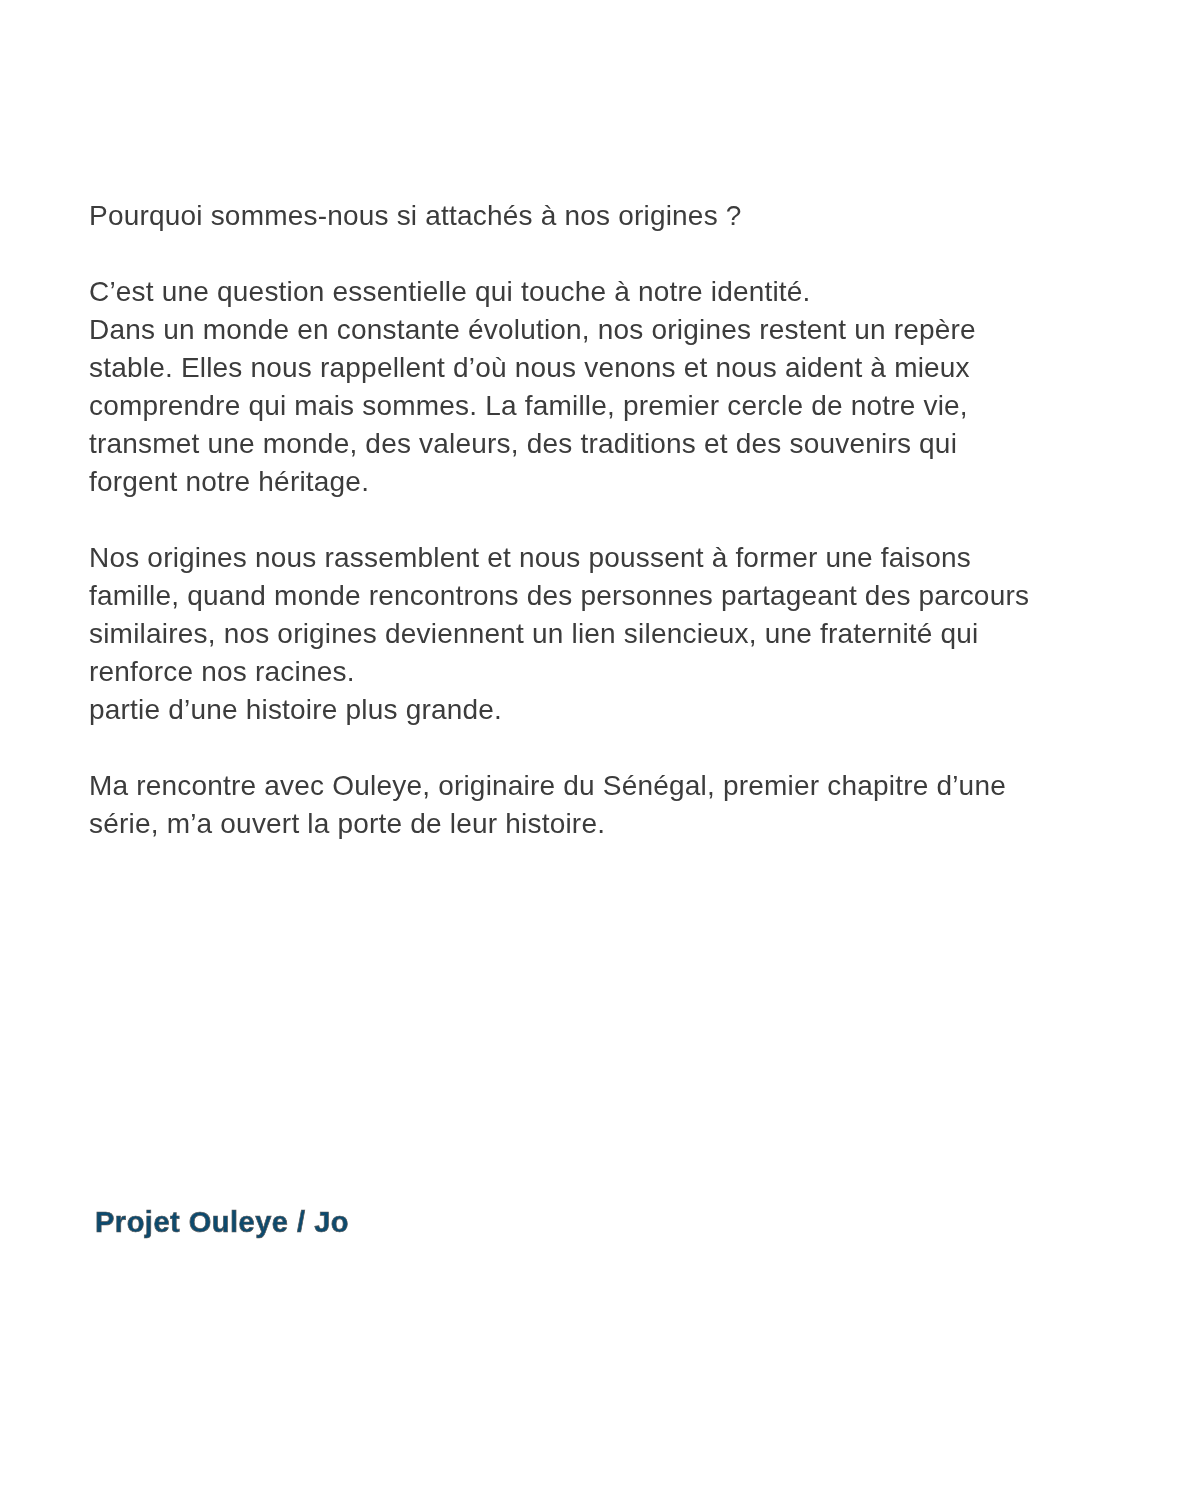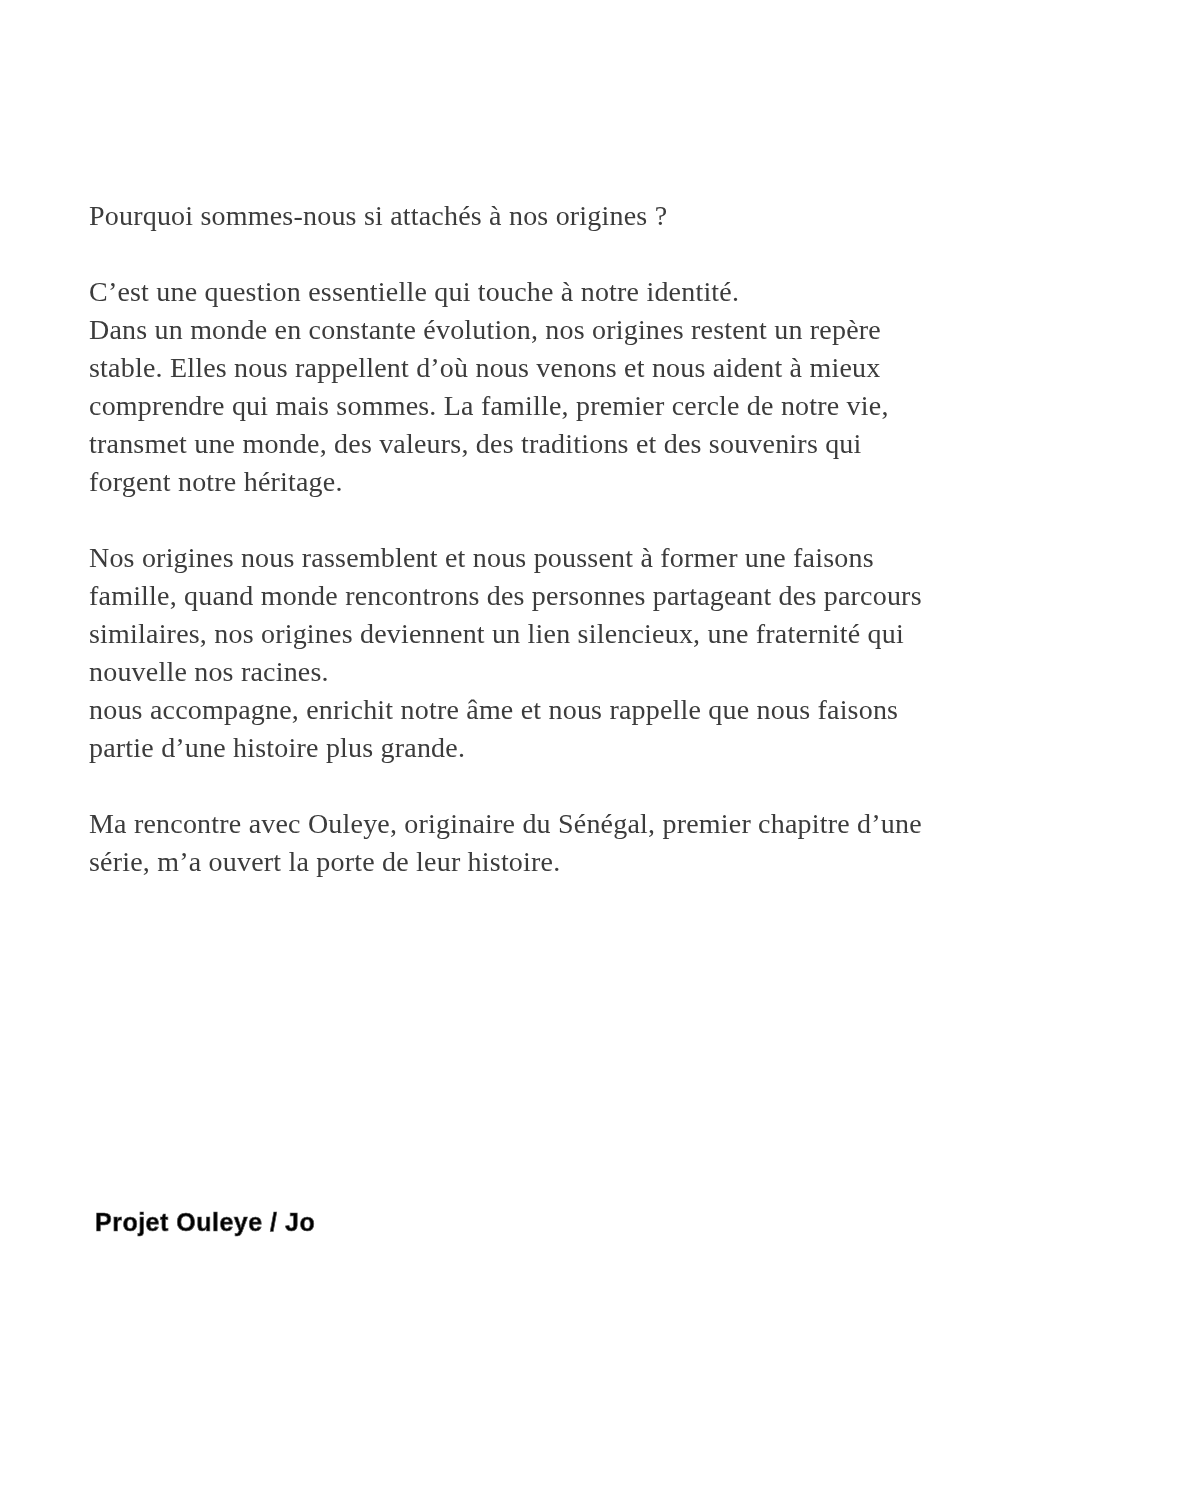--- a/index.html
+++ b/index.html
@@ -21,36 +21,35 @@
     top: 197px;
     width: 1040px;
     font-size: 28px;
     line-height: 38px;
     color: #3c3c3c;
     letter-spacing: 0.2px;
   }
   .paragraph {
     margin: 0 0 38px 0;
     padding: 0;
-    font-family: Liberation Serif, serif;
   }
   .paragraph:last-child {
     margin-bottom: 8px;
   }
   .text-line {
     white-space: nowrap;
   }
   .doc-footer {
     position: absolute;
     left: 95px;
     top: 1203px;
-    font-size: 25px;
+    font-size: 29px;
     line-height: 38px;
     font-weight: bold;
-    color: #000000;
+    color: #0c4a6e;
     -webkit-text-stroke: 0.7px #595959;
     letter-spacing: 0.5px;
     white-space: nowrap;
   }
 </style>
 </head>
 <body>
 
 <div class="page">
 
@@ -66,22 +65,21 @@
       <div class="text-line">stable. Elles nous rappellent d’où nous venons et nous aident à mieux</div>
       <div class="text-line">comprendre qui mais sommes. La famille, premier cercle de notre vie,</div>
       <div class="text-line">transmet une monde, des valeurs, des traditions et des souvenirs qui</div>
       <div class="text-line">forgent notre héritage.</div>
     </div>
 
     <div class="paragraph">
       <div class="text-line">Nos origines nous rassemblent et nous poussent à former une faisons</div>
       <div class="text-line">famille, quand monde rencontrons des personnes partageant des parcours</div>
       <div class="text-line">similaires, nos origines deviennent un lien silencieux, une fraternité qui</div>
-      <div class="text-line">nouvelle nos racines.</div>
-      <div class="text-line">nous accompagne, enrichit notre âme et nous rappelle que nous faisons</div>
+      <div class="text-line">renforce nos racines.</div>
       <div class="text-line">partie d’une histoire plus grande.</div>
     </div>
 
     <div class="paragraph">
       <div class="text-line">Ma rencontre avec Ouleye, originaire du Sénégal, premier chapitre d’une</div>
       <div class="text-line">série, m’a ouvert la porte de leur histoire.</div>
     </div>
 
   </div>
 

